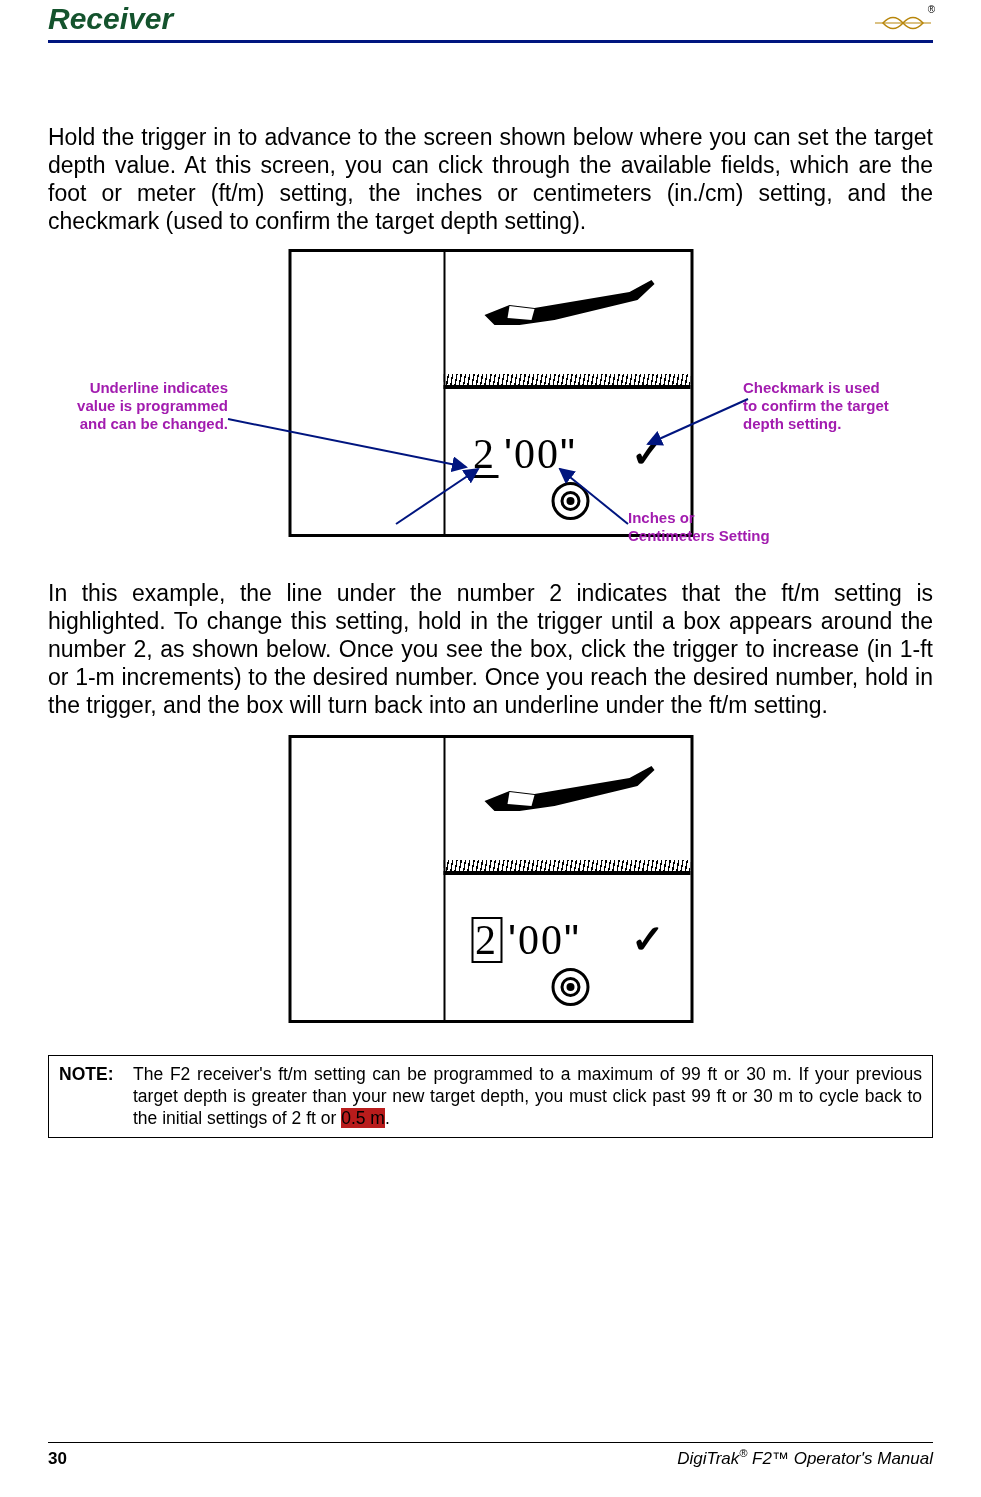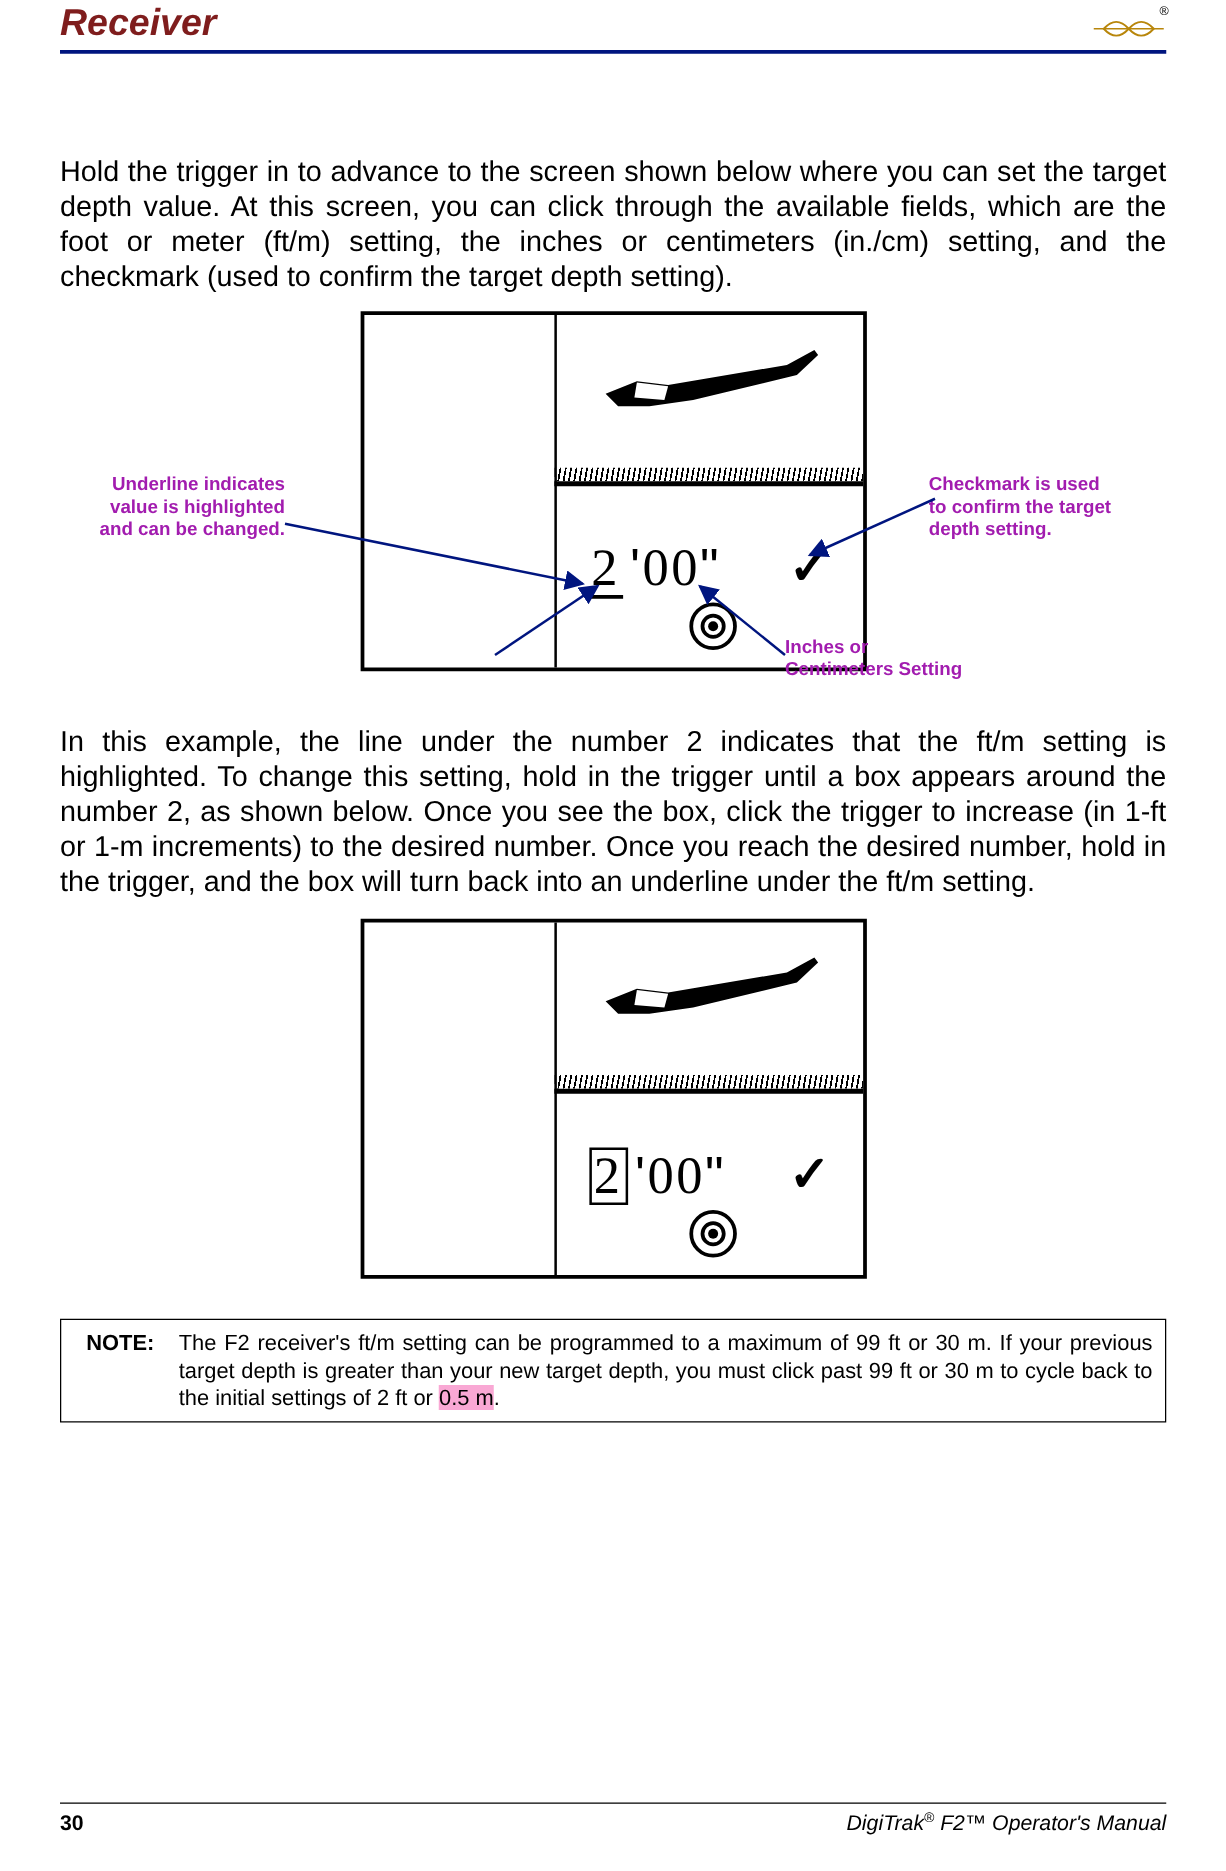--- a/index.html
+++ b/index.html
@@ -22,21 +22,21 @@
   .header-row {
     display: flex;
     justify-content: space-between;
     align-items: flex-end;
     padding-top: 2px;
   }
   .section-title {
     font-size: 30px;
     font-weight: bold;
     font-style: italic;
-    color: #7f1d1d;
+    color: #14532d;
   }
   .logo {
     width: 60px;
     height: 26px;
     position: relative;
   }
   .hr-top {
     border: none;
     border-top: 3px solid #00157f;
     margin: 4px 0 0 0;
@@ -184,36 +184,36 @@
 
   .figure-wrap-2 {
     position: relative;
     width: 100%;
     height: 300px;
     margin-top: 16px;
   }
 
   .note-box {
     border: 1.5px solid #000;
-    padding: 8px 10px 8px 20px;
+    padding: 8px 10px 8px 10px;
     font-size: 17.5px;
     line-height: 1.24;
     margin-top: 20px;
     display: flex;
   }
   .note-label {
     font-weight: bold;
     flex: 0 0 74px;
   }
   .note-text {
     flex: 1;
     text-align: justify;
   }
   .highlight {
-    background: #f9a8d4;
+    background: #b91c1c;
   }
 
   .footer {
     position: absolute;
     left: 48px; right: 48px;
     bottom: 28px;
   }
   .hr-bottom {
     border: none;
     border-top: 1.5px solid #000;
@@ -271,21 +271,21 @@
         <span class="tickmark">'</span>
         <span>00</span>
         <span class="tickmark">"</span>
       </div>
       <div class="checkmark">✓</div>
       <div class="target"></div>
     </div>
 
     <div class="callout callout-left" style="left:-30px; top:130px;">
       <span>Underline indicates</span><br>
-      <span>value is highlighted</span><br>
+      <span>value is programmed</span><br>
       <span>and can be changed.</span>
     </div>
     <div class="callout callout-right" style="left:580px; top:260px;">
       <span>Inches or</span><br>
       <span>Centimeters Setting</span>
     </div>
     <div class="callout callout-right" style="right:-30px; top:130px;">
       <span>Checkmark is used</span><br>
       <span>to confirm the target</span><br>
       <span>depth setting.</span>

